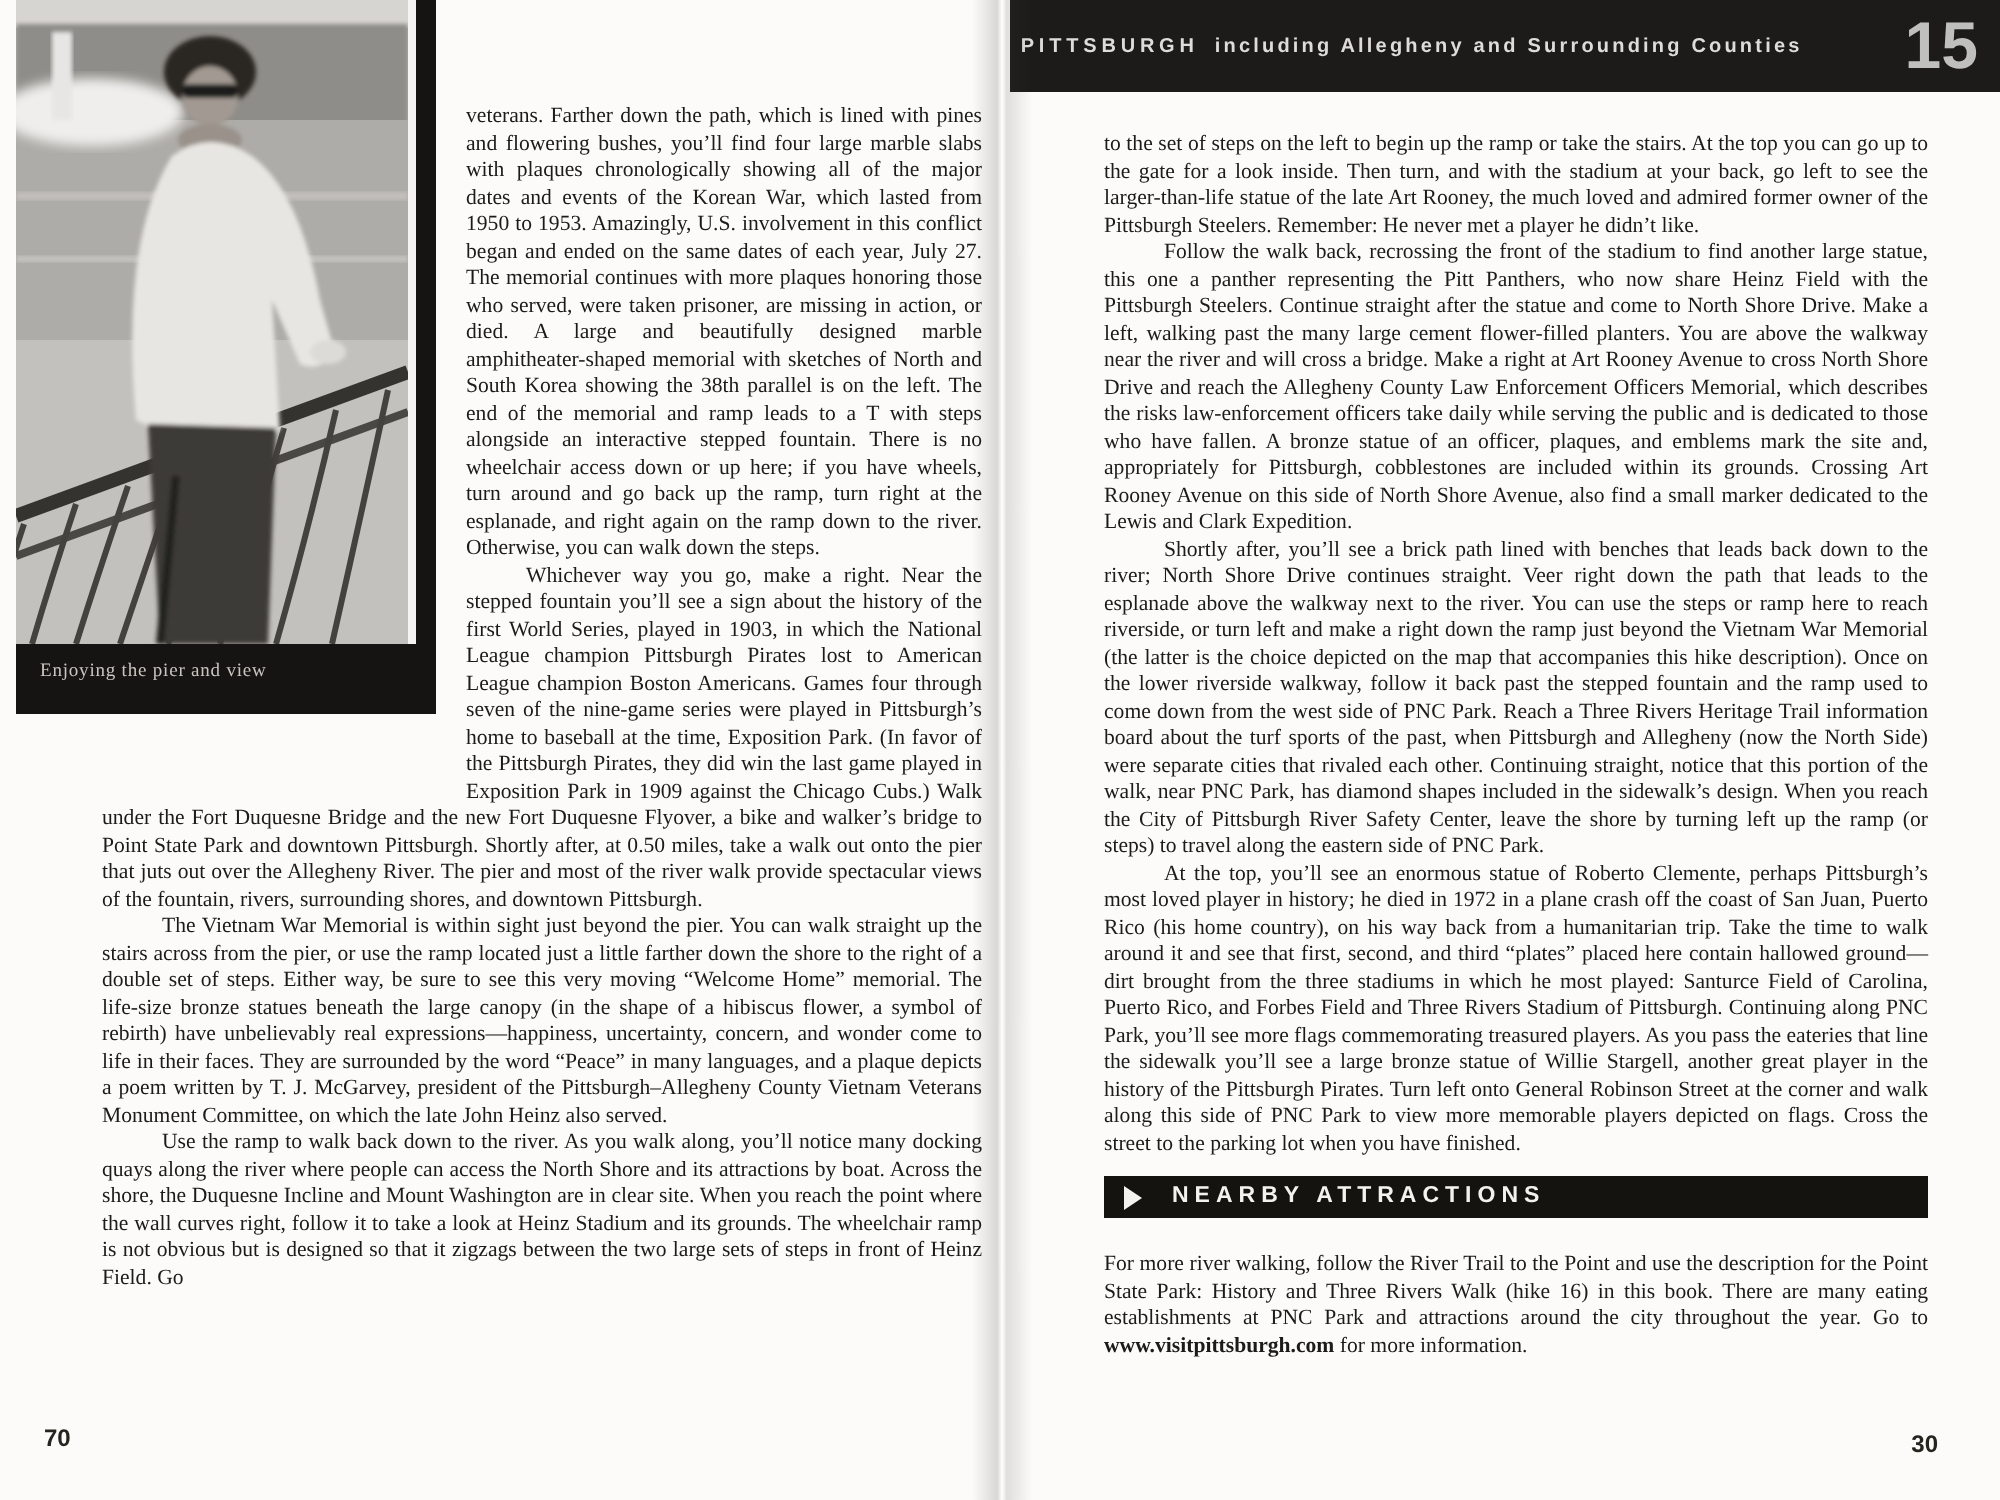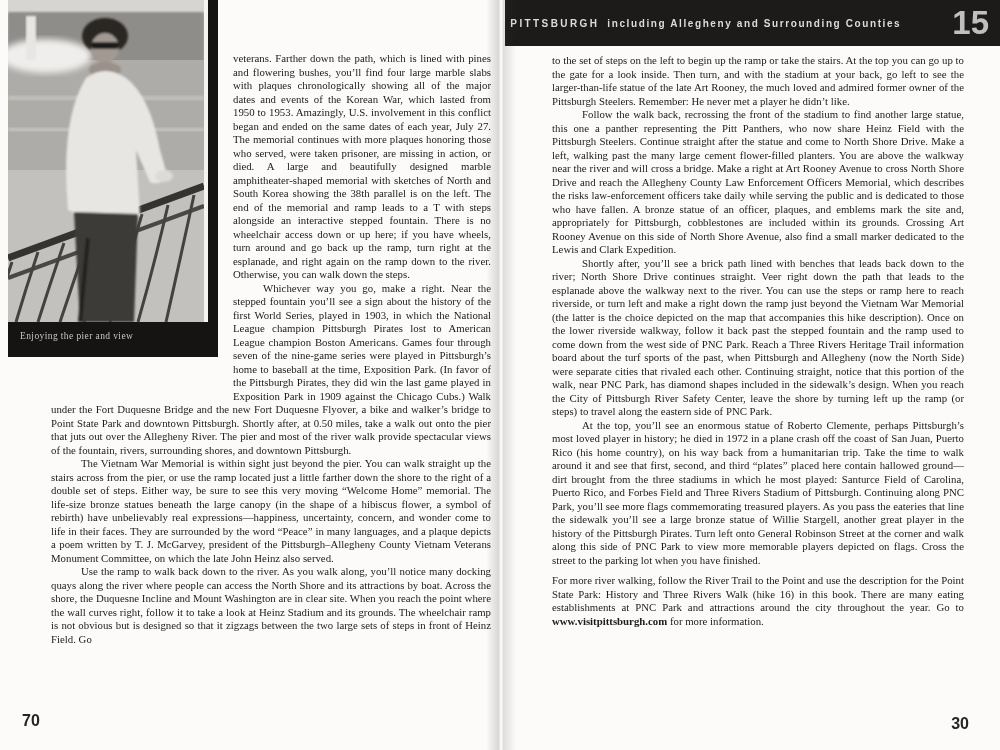--- a/index.html
+++ b/index.html
@@ -37,57 +37,57 @@
   #left-text{
     position:absolute;left:51px;top:52px;width:440px;
     font-size:10.8px;line-height:13.5px;text-align:justify;
   }
   .photo-spacer{float:left;width:182px;height:340px;}
   p.body-par{margin:0;}
   p.body-par.indent{text-indent:30px;}
 
   .page-number{
     position:absolute;font-family:"Liberation Sans", sans-serif;
-    font-weight:bold;font-size:16px;color:#26241f;
+    font-weight:bold;font-size:12px;color:#26241f;
   }
   #page-number-left{left:22px;top:712px;}
   #page-number-right{right:31px;top:715px;}
 
   
   #header-bar{
     position:absolute;left:2px;top:0;right:0;height:46px;
     background:#1d1b19;display:flex;align-items:center;justify-content:flex-end;gap:29px;
   }
   #header-title{
     font-family:"Liberation Sans", sans-serif;font-weight:bold;
     font-size:10px;color:#dedcd8;letter-spacing:1.6px;white-space:nowrap;
   }
   #header-title .loc{letter-spacing:2.4px;margin-right:8px;}
   #hike-number{
     font-family:Liberation Sans, sans-serif;font-weight:bold;
     font-size:33px;color:#bfbfbd;margin:0 11px 0 22px;line-height:46px;
   }
   #right-text{
-    position:absolute;left:49px;top:54px;width:412px;
+    position:absolute;left:49px;top:66px;width:412px;
     font-size:10.8px;line-height:13.5px;text-align:justify;
   }
   #nearby-bar{
     margin-top:9px;height:21px;background:#151310;
     display:flex;align-items:center;
   }
   #nearby-arrow{
     width:0;height:0;margin-left:10px;
     border-top:6px solid transparent;border-bottom:6px solid transparent;
     border-left:9px solid #f4f2ef;
   }
   #nearby-title{
     font-family:"Liberation Sans", sans-serif;font-weight:bold;
     font-size:11.5px;letter-spacing:3px;color:#f4f2ef;margin-left:15px;
   }
-  #nearby-par{margin-top:7px;}
+  #nearby-par{margin-top:17px;}
   .bold-link{font-weight:bold;}
 </style>
 </head>
 <body>
 
 <div class="page" id="left-page">
 
   <div id="photo-frame">
 
     <svg width="196" height="322" viewBox="0 0 196 322">
@@ -154,20 +154,24 @@
     </div>
     <div id="hike-number">15</div>
   </div>
 
   <div id="right-text">
     <p class="body-par">to the set of steps on the left to begin up the ramp or take the stairs. At the top you can go up to the gate for a look inside. Then turn, and with the stadium at your back, go left to see the larger-than-life statue of the late Art Rooney, the much loved and admired former owner of the Pittsburgh Steelers. Remember: He never met a player he didn’t like.</p>
     <p class="body-par indent">Follow the walk back, recrossing the front of the stadium to find another large statue, this one a panther representing the Pitt Panthers, who now share Heinz Field with the Pittsburgh Steelers. Continue straight after the statue and come to North Shore Drive. Make a left, walking past the many large cement flower-filled planters. You are above the walkway near the river and will cross a bridge. Make a right at Art Rooney Avenue to cross North Shore Drive and reach the Allegheny County Law Enforcement Officers Memorial, which describes the risks law-enforcement officers take daily while serving the public and is dedicated to those who have fallen. A bronze statue of an officer, plaques, and emblems mark the site and, appropriately for Pittsburgh, cobblestones are included within its grounds. Crossing Art Rooney Avenue on this side of North Shore Avenue, also find a small marker dedicated to the Lewis and Clark Expedition.</p>
     <p class="body-par indent">Shortly after, you’ll see a brick path lined with benches that leads back down to the river; North Shore Drive continues straight. Veer right down the path that leads to the esplanade above the walkway next to the river. You can use the steps or ramp here to reach riverside, or turn left and make a right down the ramp just beyond the Vietnam War Memorial (the latter is the choice depicted on the map that accompanies this hike description). Once on the lower riverside walkway, follow it back past the stepped fountain and the ramp used to come down from the west side of PNC Park. Reach a Three Rivers Heritage Trail information board about the turf sports of the past, when Pittsburgh and Allegheny (now the North Side) were separate cities that rivaled each other. Continuing straight, notice that this portion of the walk, near PNC Park, has diamond shapes included in the sidewalk’s design. When you reach the City of Pittsburgh River Safety Center, leave the shore by turning left up the ramp (or steps) to travel along the eastern side of PNC Park.</p>
     <p class="body-par indent">At the top, you’ll see an enormous statue of Roberto Clemente, perhaps Pittsburgh’s most loved player in history; he died in 1972 in a plane crash off the coast of San Juan, Puerto Rico (his home country), on his way back from a humanitarian trip. Take the time to walk around it and see that first, second, and third “plates” placed here contain hallowed ground—dirt brought from the three stadiums in which he most played: Santurce Field of Carolina, Puerto Rico, and Forbes Field and Three Rivers Stadium of Pittsburgh. Continuing along PNC Park, you’ll see more flags commemorating treasured players. As you pass the eateries that line the sidewalk you’ll see a large bronze statue of Willie Stargell, another great player in the history of the Pittsburgh Pirates. Turn left onto General Robinson Street at the corner and walk along this side of PNC Park to view more memorable players depicted on flags. Cross the street to the parking lot when you have finished.</p>
 
+    <div id="nearby-bar">
+      <div id="nearby-arrow"></div>
+      <div id="nearby-title">NEARBY ATTRACTIONS</div>
+    </div>
 
     <p class="body-par" id="nearby-par"><span>For more river walking, follow the River Trail to the Point and use the description for the Point State Park: History and Three Rivers Walk (hike 16) in this book. There are many eating establishments at PNC Park and attractions around the city throughout the year. Go to </span><span class="bold-link">www.visitpittsburgh.com</span><span> for more information.</span></p>
   </div>
 
   <div class="page-number" id="page-number-right">30</div>
 </div>
 
 <div id="gutter"></div>
 
 </body></html>

